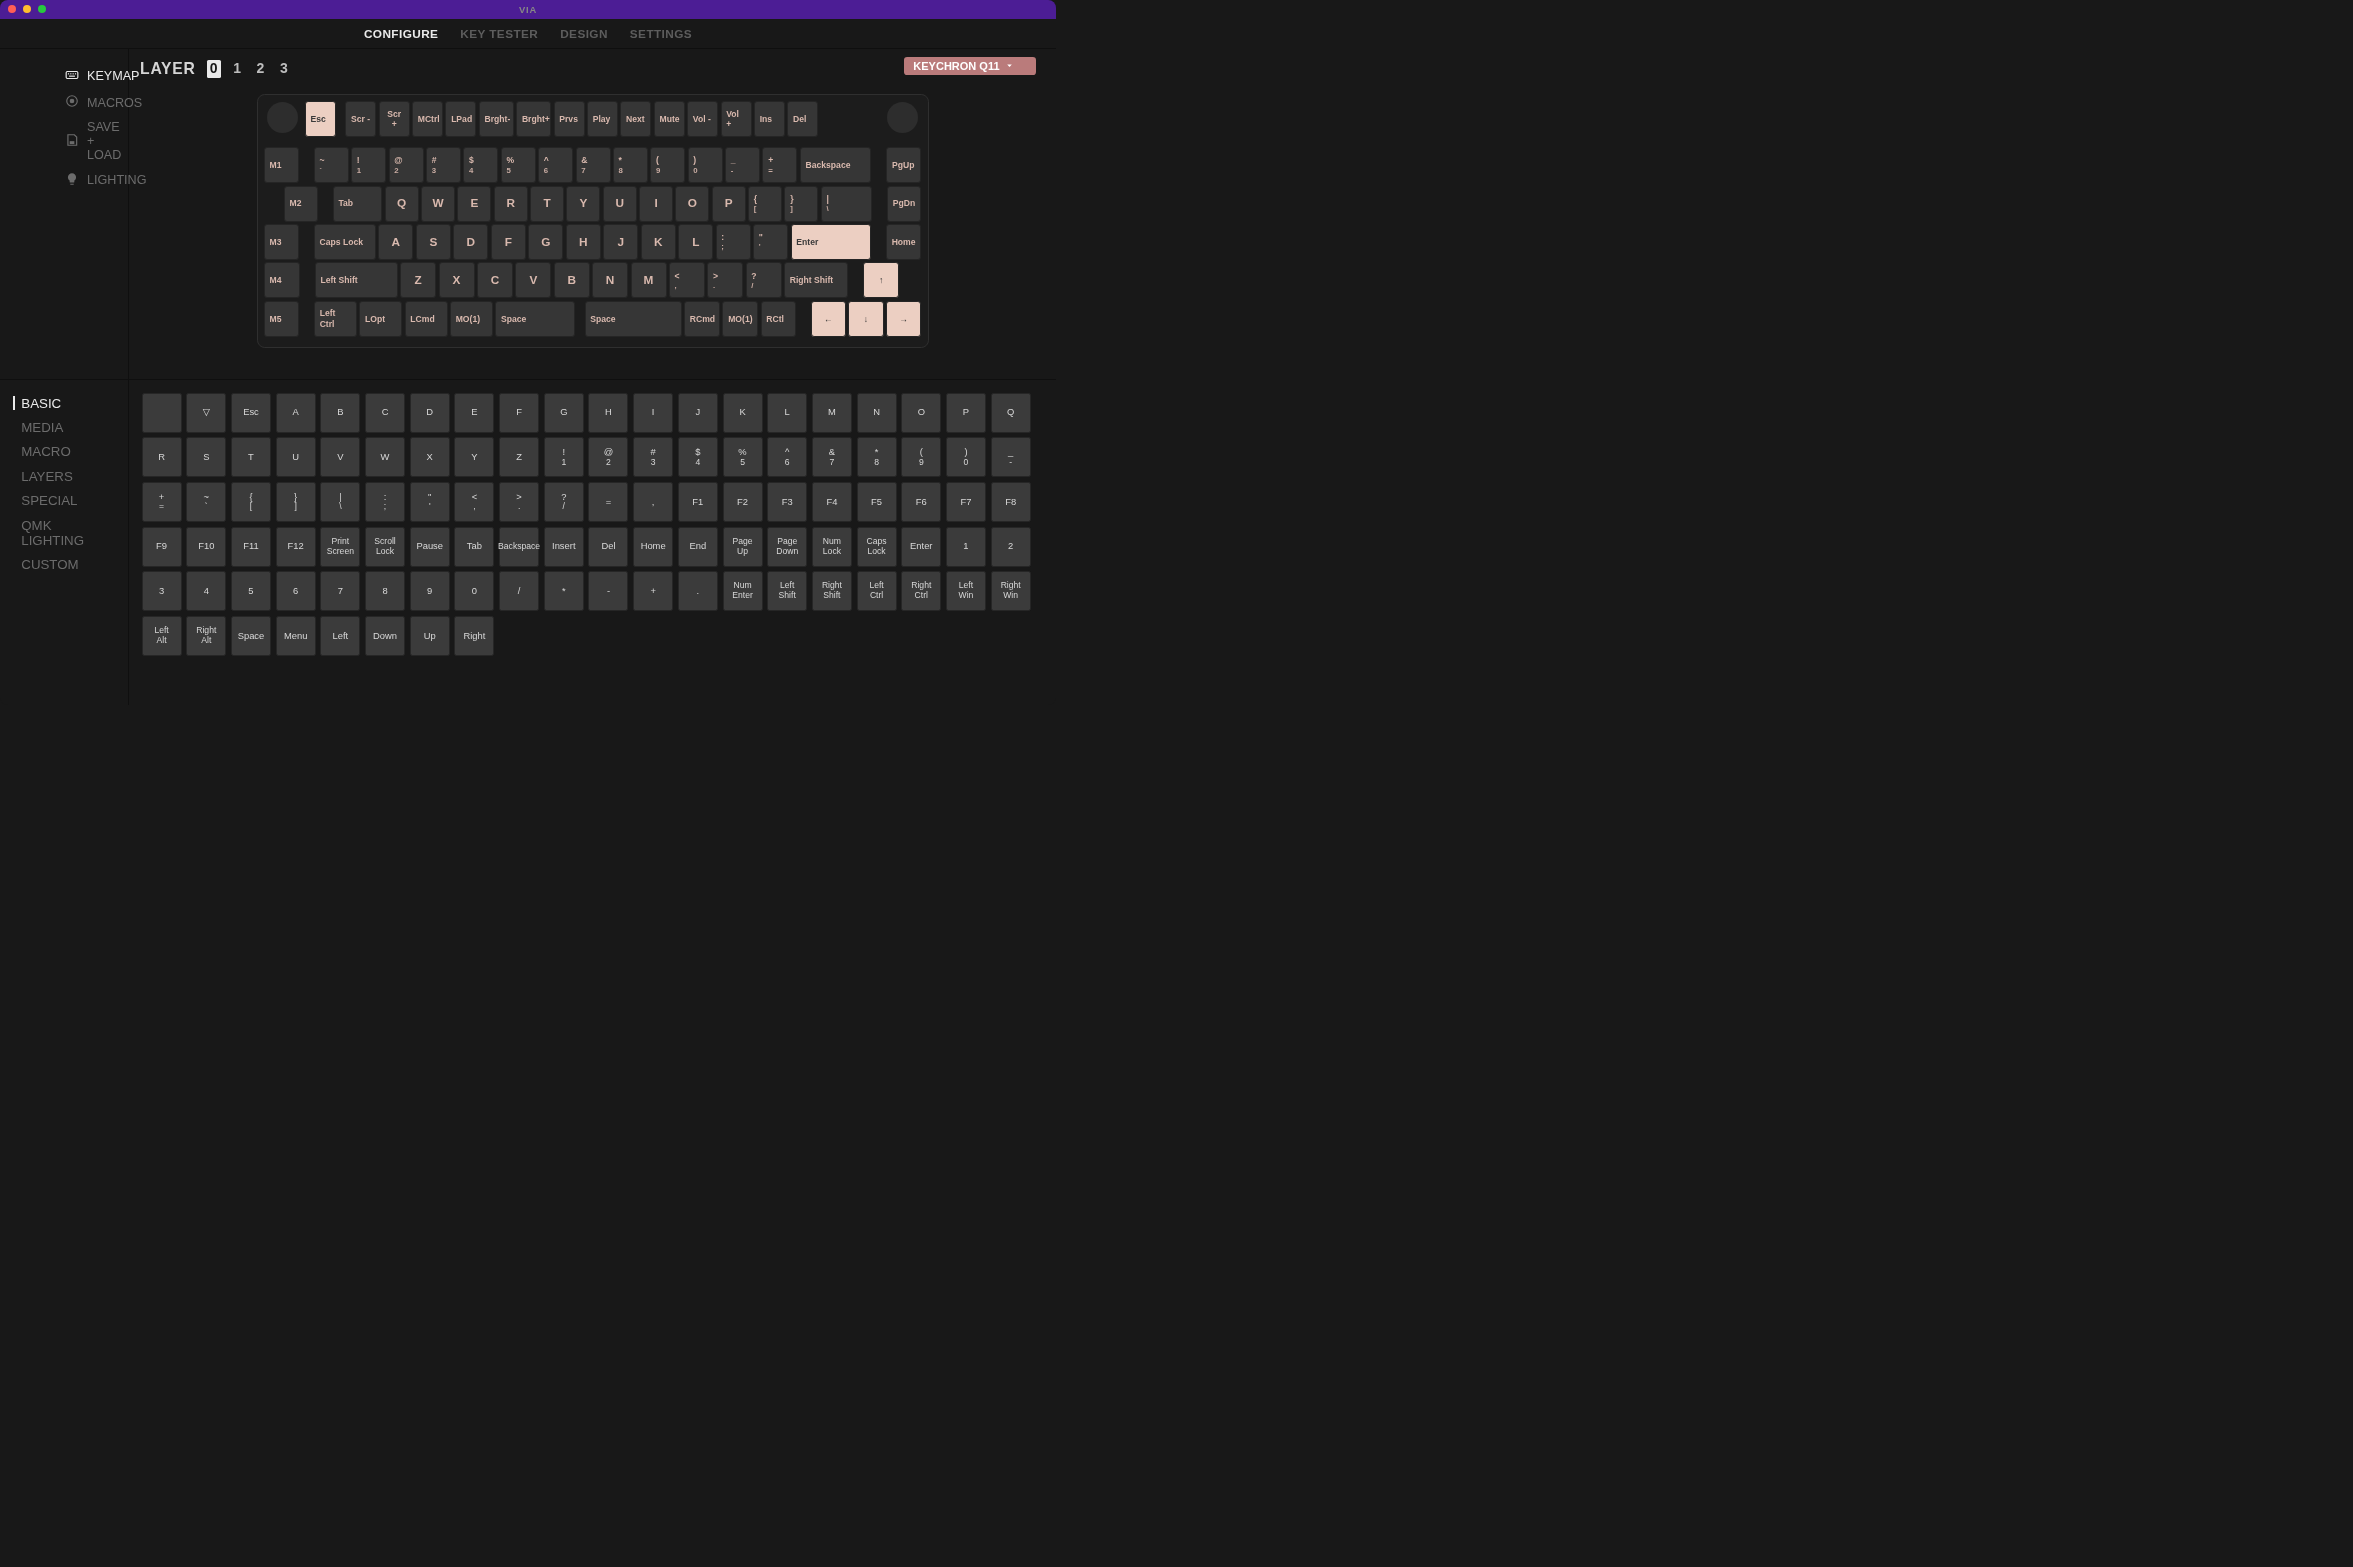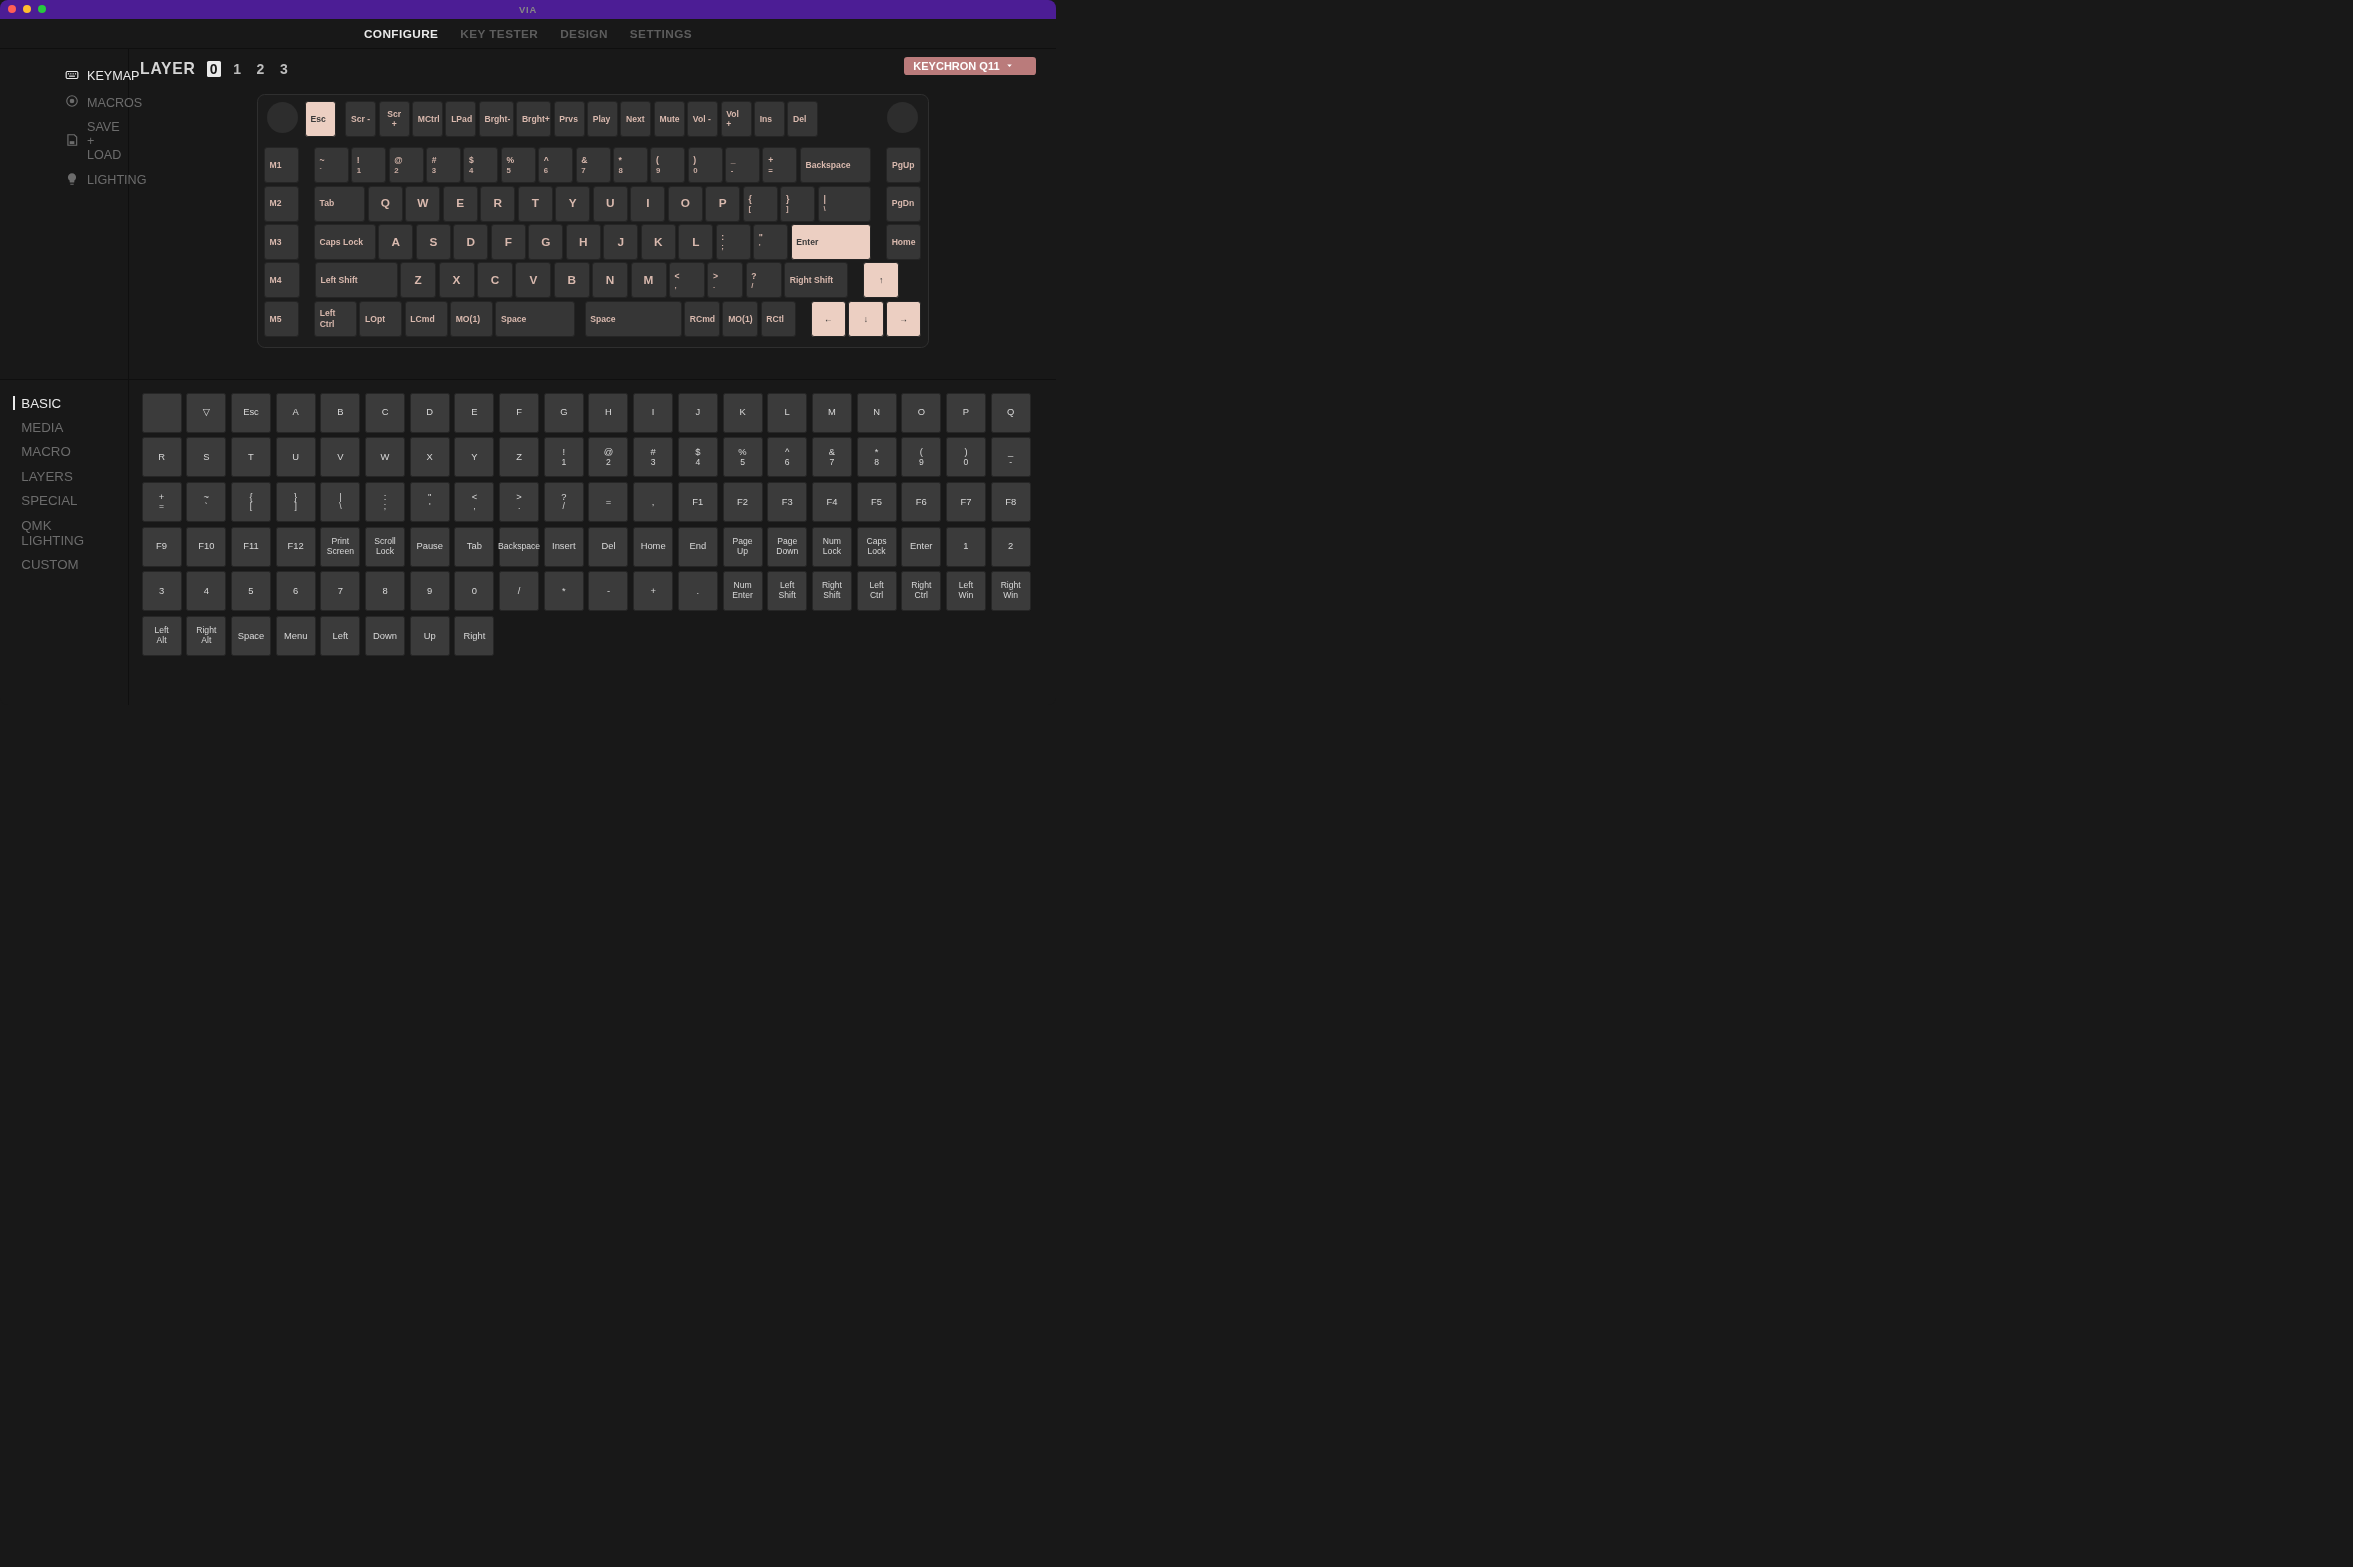--- a/index.html
+++ b/index.html
@@ -18,21 +18,21 @@
   
   .main { display:flex; height:calc(100% - 49px); }
   .sidebar { width:129px; border-right:0.8px solid #0f0f0f; padding-top:14px;padding-left:48px;}
   .side-item { display:flex; align-items:center; gap:7.8px; padding:4.7px 12.6px 4.7px 9.4px; font-size:12.6px; color:#6c6c6c; cursor:pointer;}
   .side-item.active { color:#eaeaea; }
   .side-item .bar { width:2.4px; height:15.7px; background:transparent; border-radius:1.6px;}
   .side-item.active .bar { background:#eaeaea; }
   .side-item svg { width:14px; height:14px; flex-shrink:0; }
   .content { flex:1; position:relative; }
   
-  .layerrow { display:flex; align-items:center; gap:11px; padding:11px 0 0 11px;}
+  .layerrow { display:flex; gap:11px; padding:11px 0 0 11px;}
   .layerlabel { font-size:15.7px; font-weight:600; color:#d5d5d5; letter-spacing:0.8px;}
   .layerbtn { width:14px; text-align:center; font-size:14px; font-weight:600; color:#bdbdbd; cursor:pointer;}
   .layerbtn.active { background:#eaeaea; color:#181818; border-radius:1.6px; padding:0 2.4px;}
   .device-badge { position:absolute; right:20.4px; top:7.8px; background:#ba7b7b; color:#fff; font-size:11px; font-weight:600; padding:3.1px 20.4px 3.1px 9.4px; border-radius:3.1px; display:flex; align-items:center; gap:4.7px;}
   .device-badge svg { width:11px; height:11px; fill:#fff;}
   
   .kbwrap { margin:15.7px auto 0 auto; width:672px; height:254px; border:1.6px solid #2f2f2f; border-radius:7.8px; background:#1c1c1c; position:relative; }
   .knob { position:absolute; width:31px; height:31px; border-radius:50%; background:#2d2d2d; top:7.8px;}
   .knob.left{left:9.4px;} .knob.right{right:9.4px;}
   .kbinner { position:absolute; left:6.3px; top:6.3px; right:6.3px; bottom:6.3px; }
@@ -210,21 +210,21 @@
               </div>
               <div class="key" style="width: 36px;">
                 <span>+</span>
                 <span class="sub">=</span>
               </div>
               <div class="key" style="width: 74px;">Backspace</div>
               <div class="gap"></div>
               <div class="key" style="width: 36px;">PgUp</div>
             </div>
             <div class="krow">
-              <div class="key" style="width: 36px;">M2</div>
+              <div class="key" style="width: 36px; margin-left: 20px;">M2</div>
               <div class="gap"></div>
               <div class="key" style="width: 53px;">Tab</div>
               <div class="key letter" style="width: 36px;">Q</div>
               <div class="key letter" style="width: 36px;">W</div>
               <div class="key letter" style="width: 36px;">E</div>
               <div class="key letter" style="width: 36px;">R</div>
               <div class="key letter" style="width: 36px;">T</div>
               <div class="key letter" style="width: 36px;">Y</div>
               <div class="key letter" style="width: 36px;">U</div>
               <div class="key letter" style="width: 36px;">I</div>

